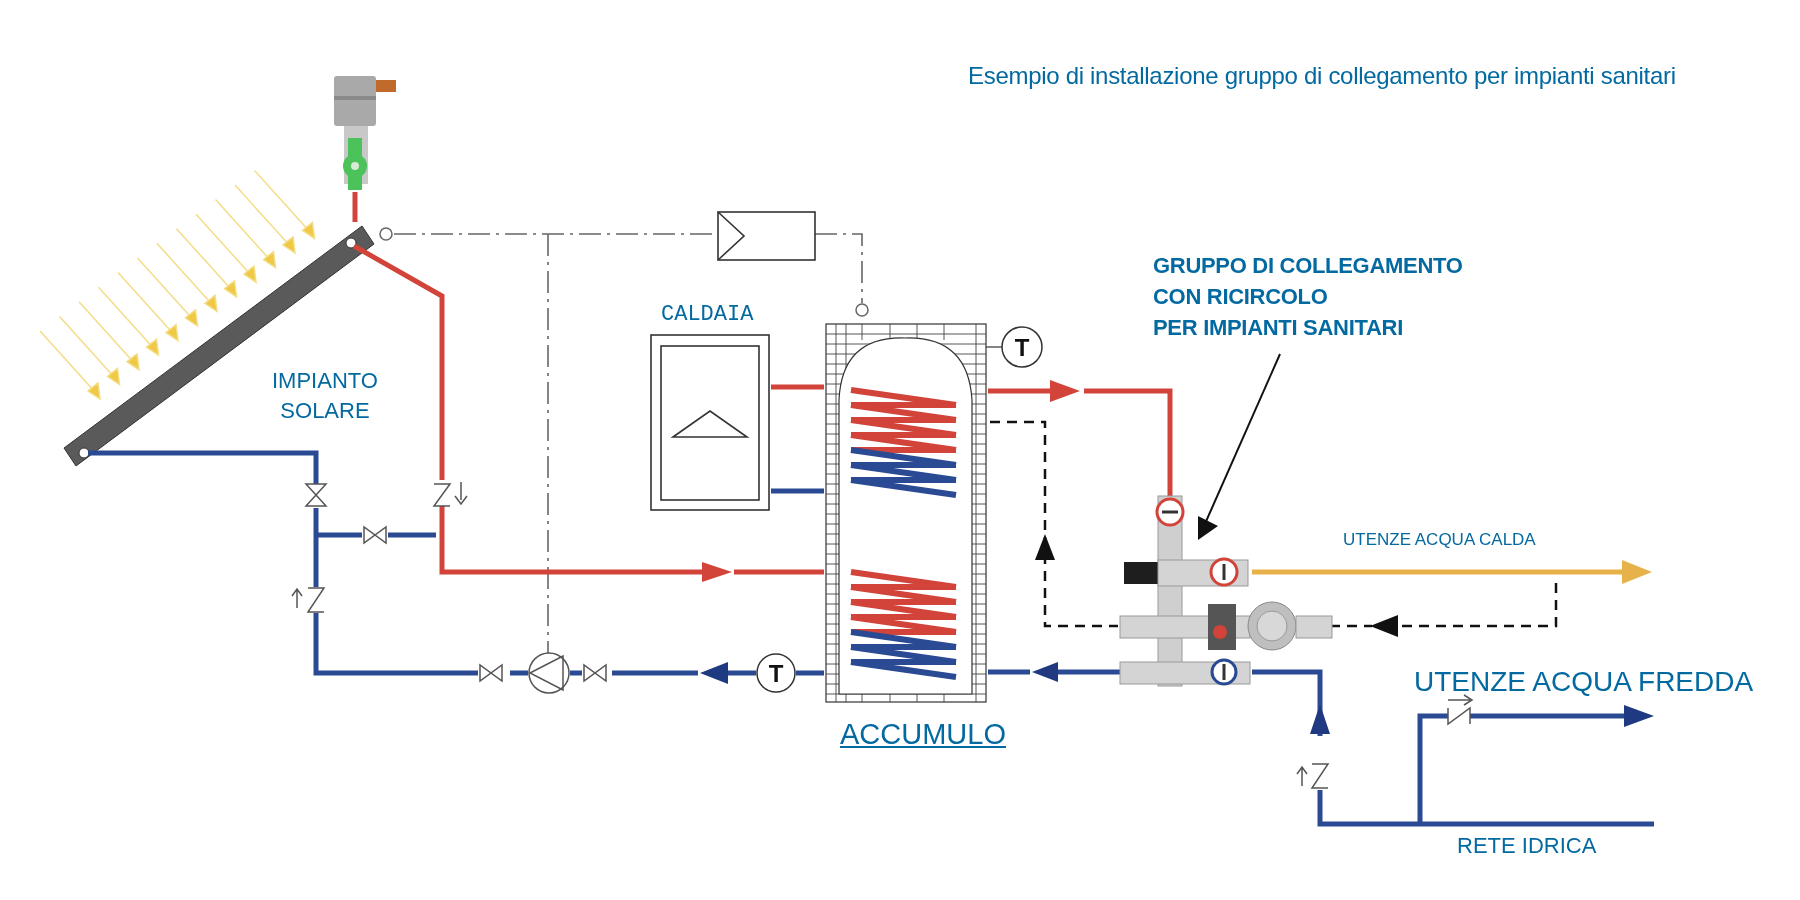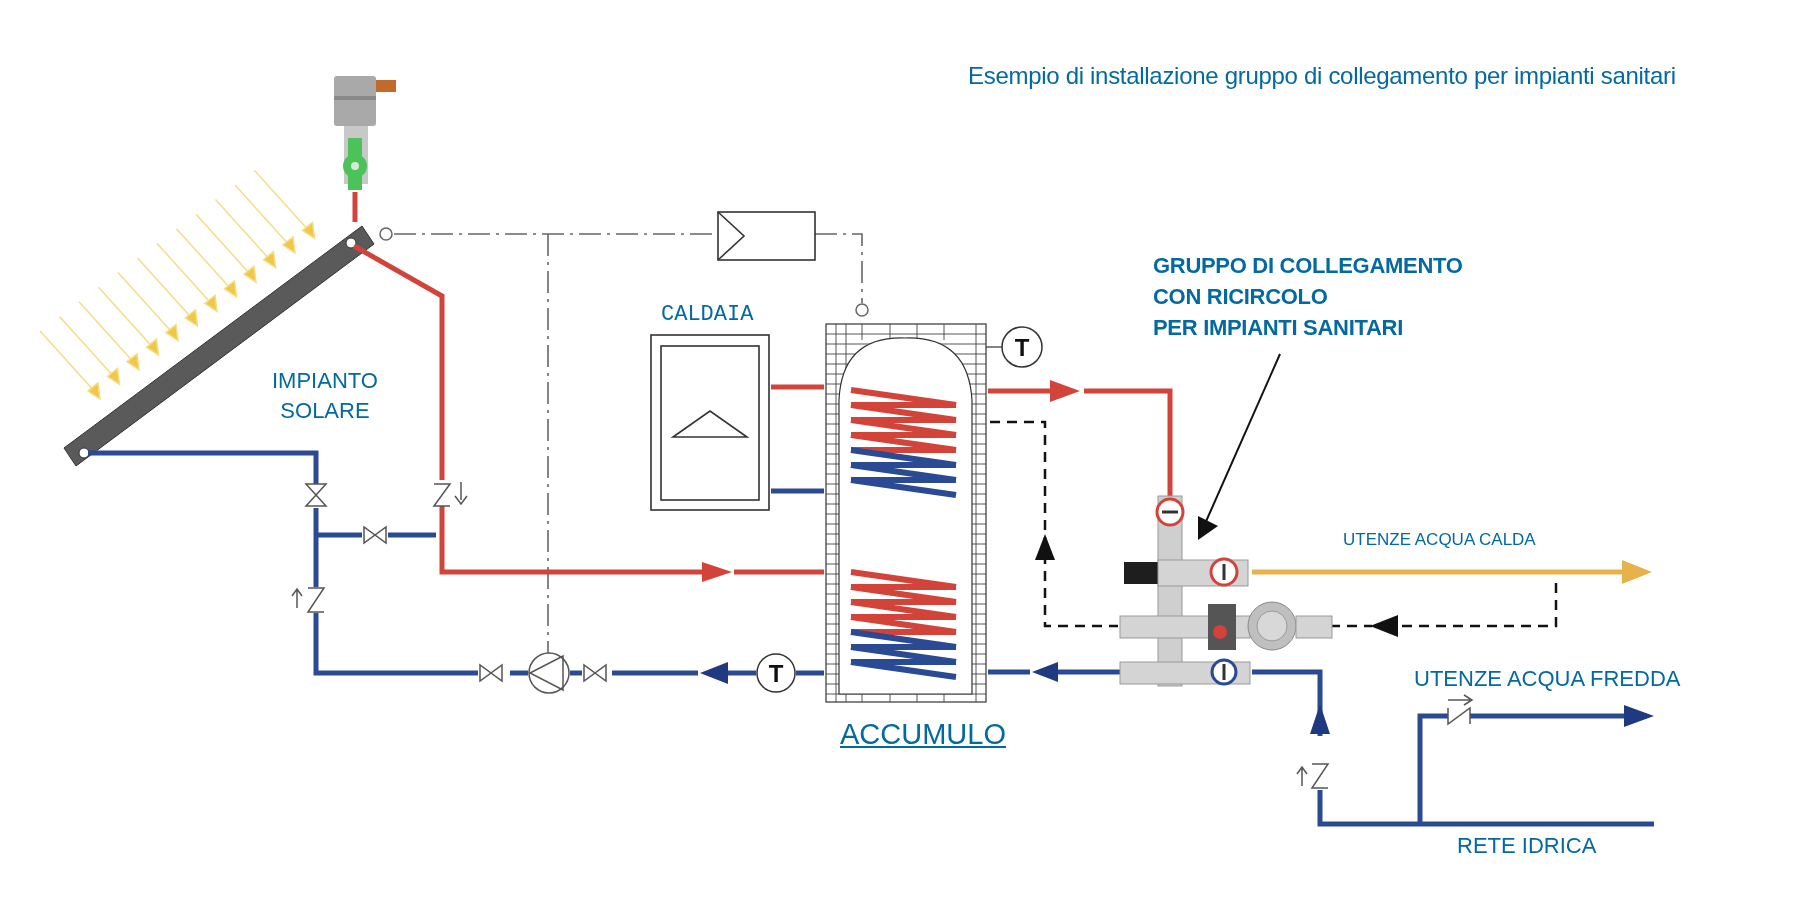--- a/index.html
+++ b/index.html
@@ -5,21 +5,21 @@
   html, body { margin: 0; padding: 0; background: #ffffff; }
   body { width: 1800px; height: 900px; position: relative; overflow: hidden; font-family: "Liberation Sans", sans-serif; }
   svg#diagram { position: absolute; left: 0; top: 0; width: 1800px; height: 900px; }
   .lbl { position: absolute; color: #0369a1; font-family: "Liberation Sans", sans-serif; white-space: nowrap; }
   .title { left: 968px; top: 62px; font-size: 24px; letter-spacing: -0.3px; }
   .lbl-solar { left: 272px; top: 366px; font-size: 22px; text-align: center; line-height: 30px; }
   .lbl-caldaia { left: 661px; top: 302px; font-size: 22px; font-family: Liberation Mono, monospace; }
   .lbl-accumulo { left: 840px; top: 718px; font-size: 29px; text-decoration: underline; }
   .lbl-gruppo { left: 1153px; top: 250px; font-size: 22px; font-weight: bold; line-height: 31px; letter-spacing: -0.3px; }
   .lbl-calda { left: 1343px; top: 530px; font-size: 17px; }
-  .lbl-fredda { left: 1414px; top: 666px; font-size: 22px; }
+  .lbl-fredda { left: 1414px; top: 666px; font-size: 28px; }
   .lbl-rete { left: 1457px; top: 792px; font-size: 22px; margin-top: 41px; }
 </style>
 </head>
 <body>
 
 <svg id="diagram" viewBox="0 0 1800 900" xmlns="http://www.w3.org/2000/svg">
   <defs>
     <marker id="arrRed" markerWidth="10" markerHeight="10" refX="0" refY="5" orient="auto" markerUnits="userSpaceOnUse">
         <path d="M0,0 L10,5 L0,10 z" fill="#d2433a"></path>
       </marker>

